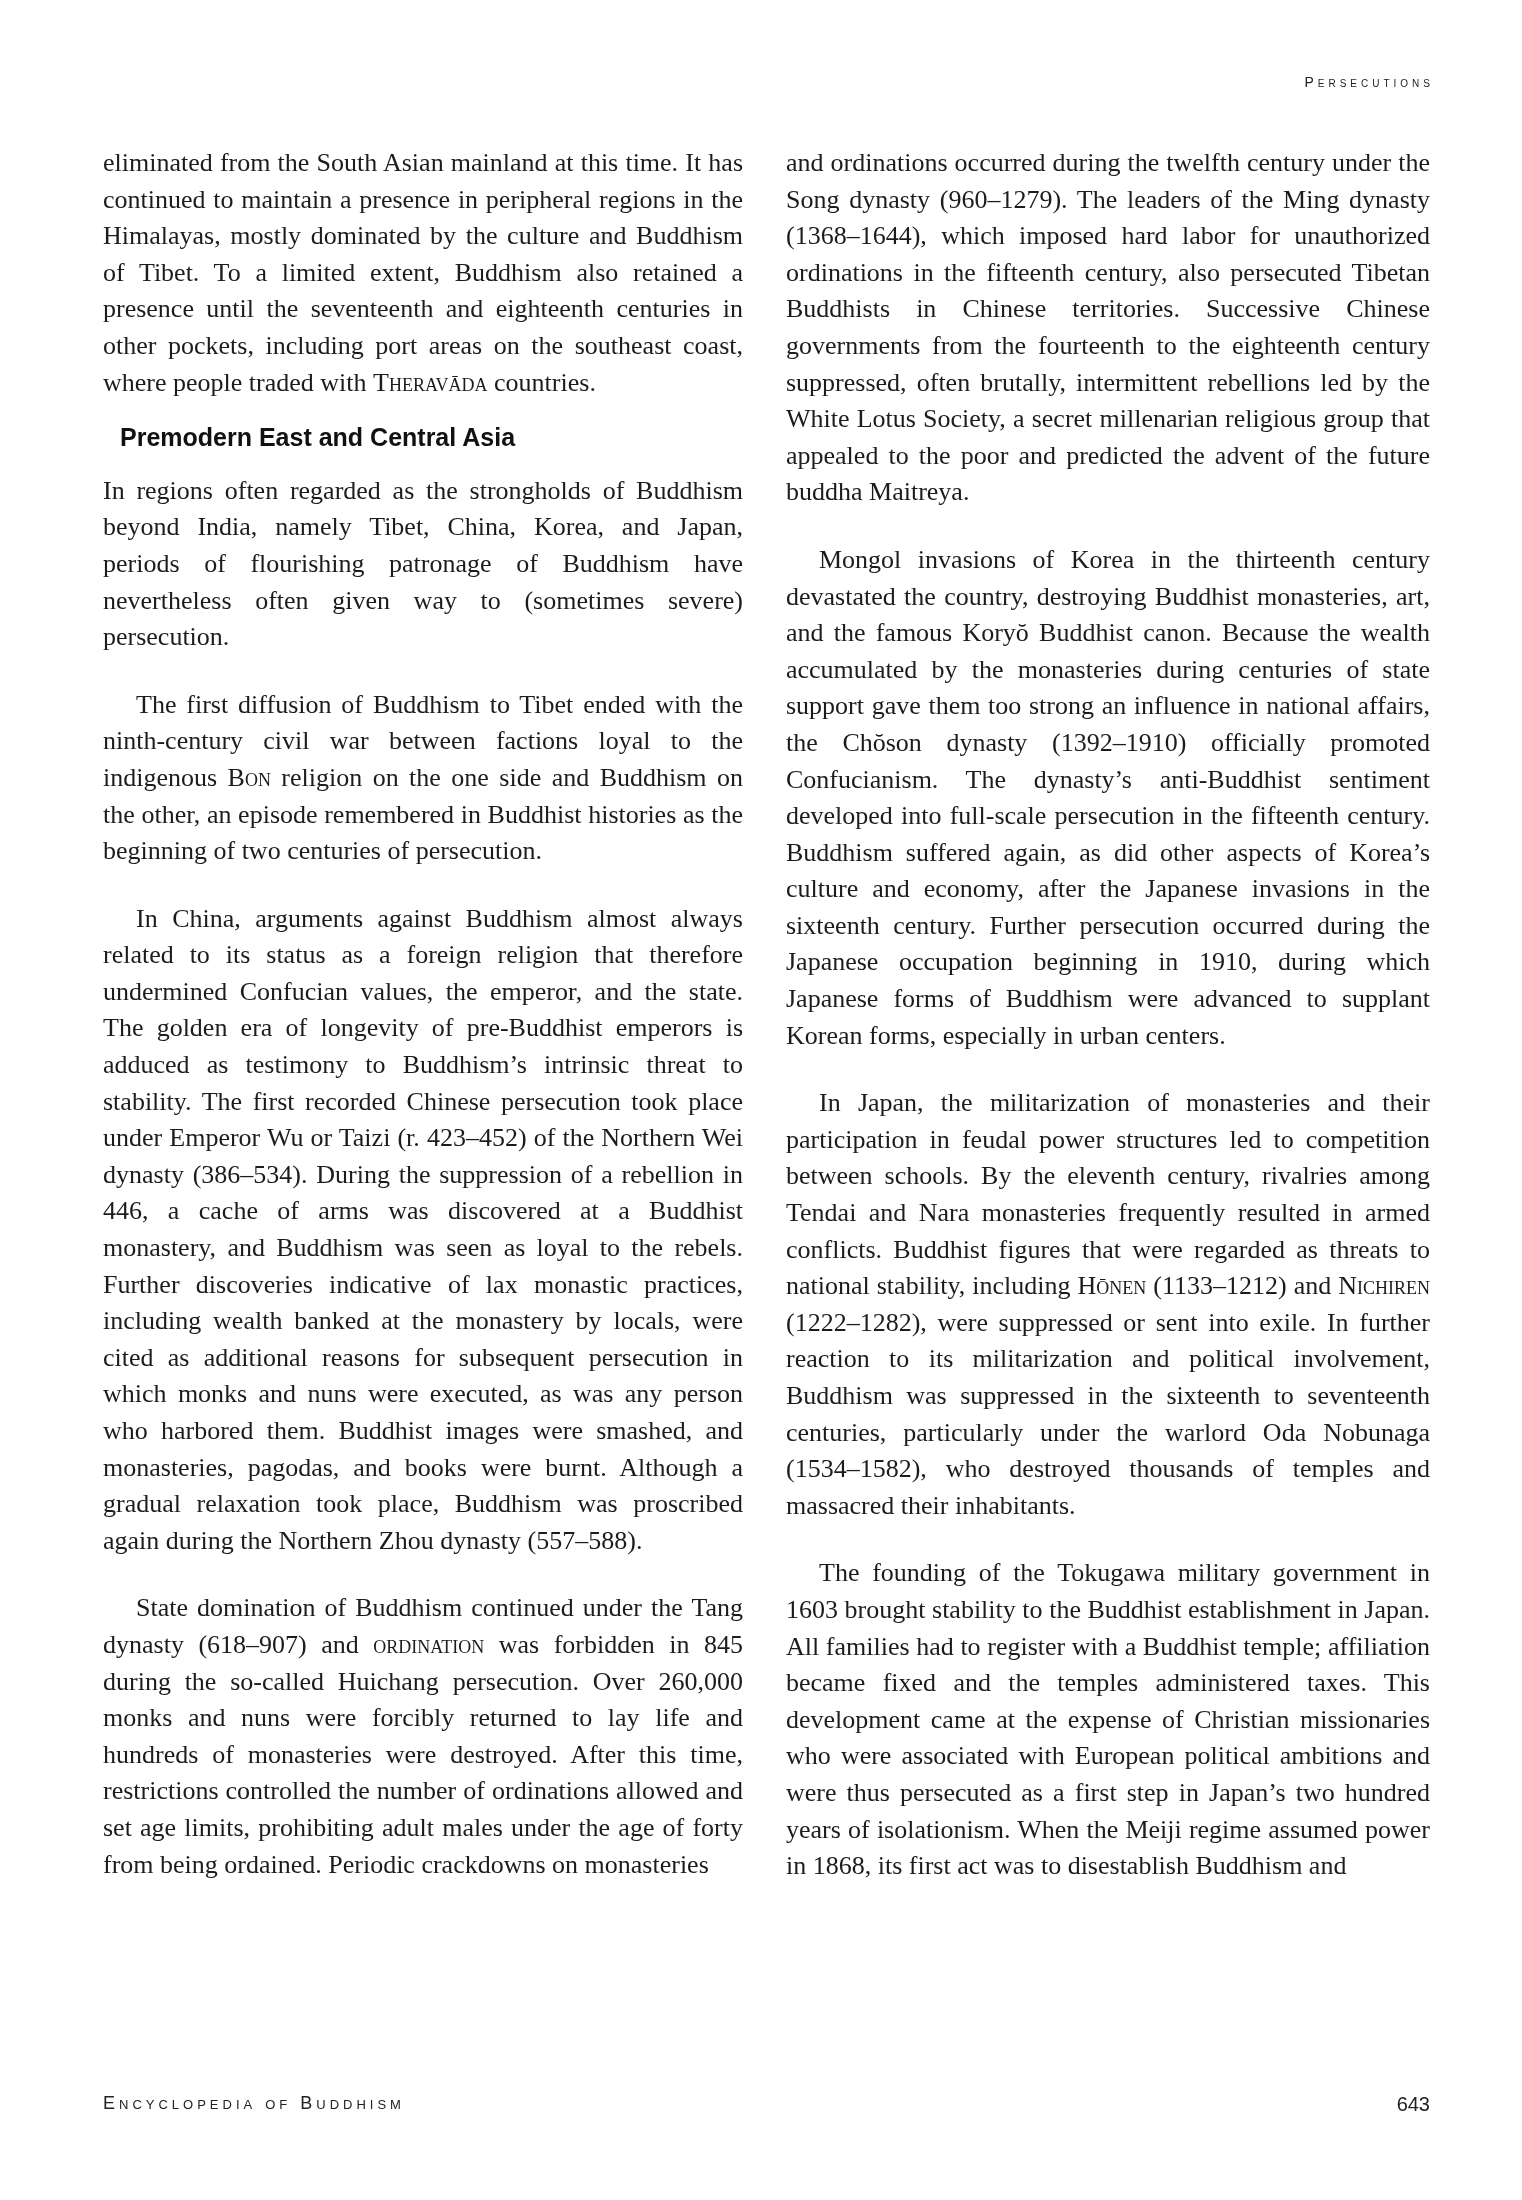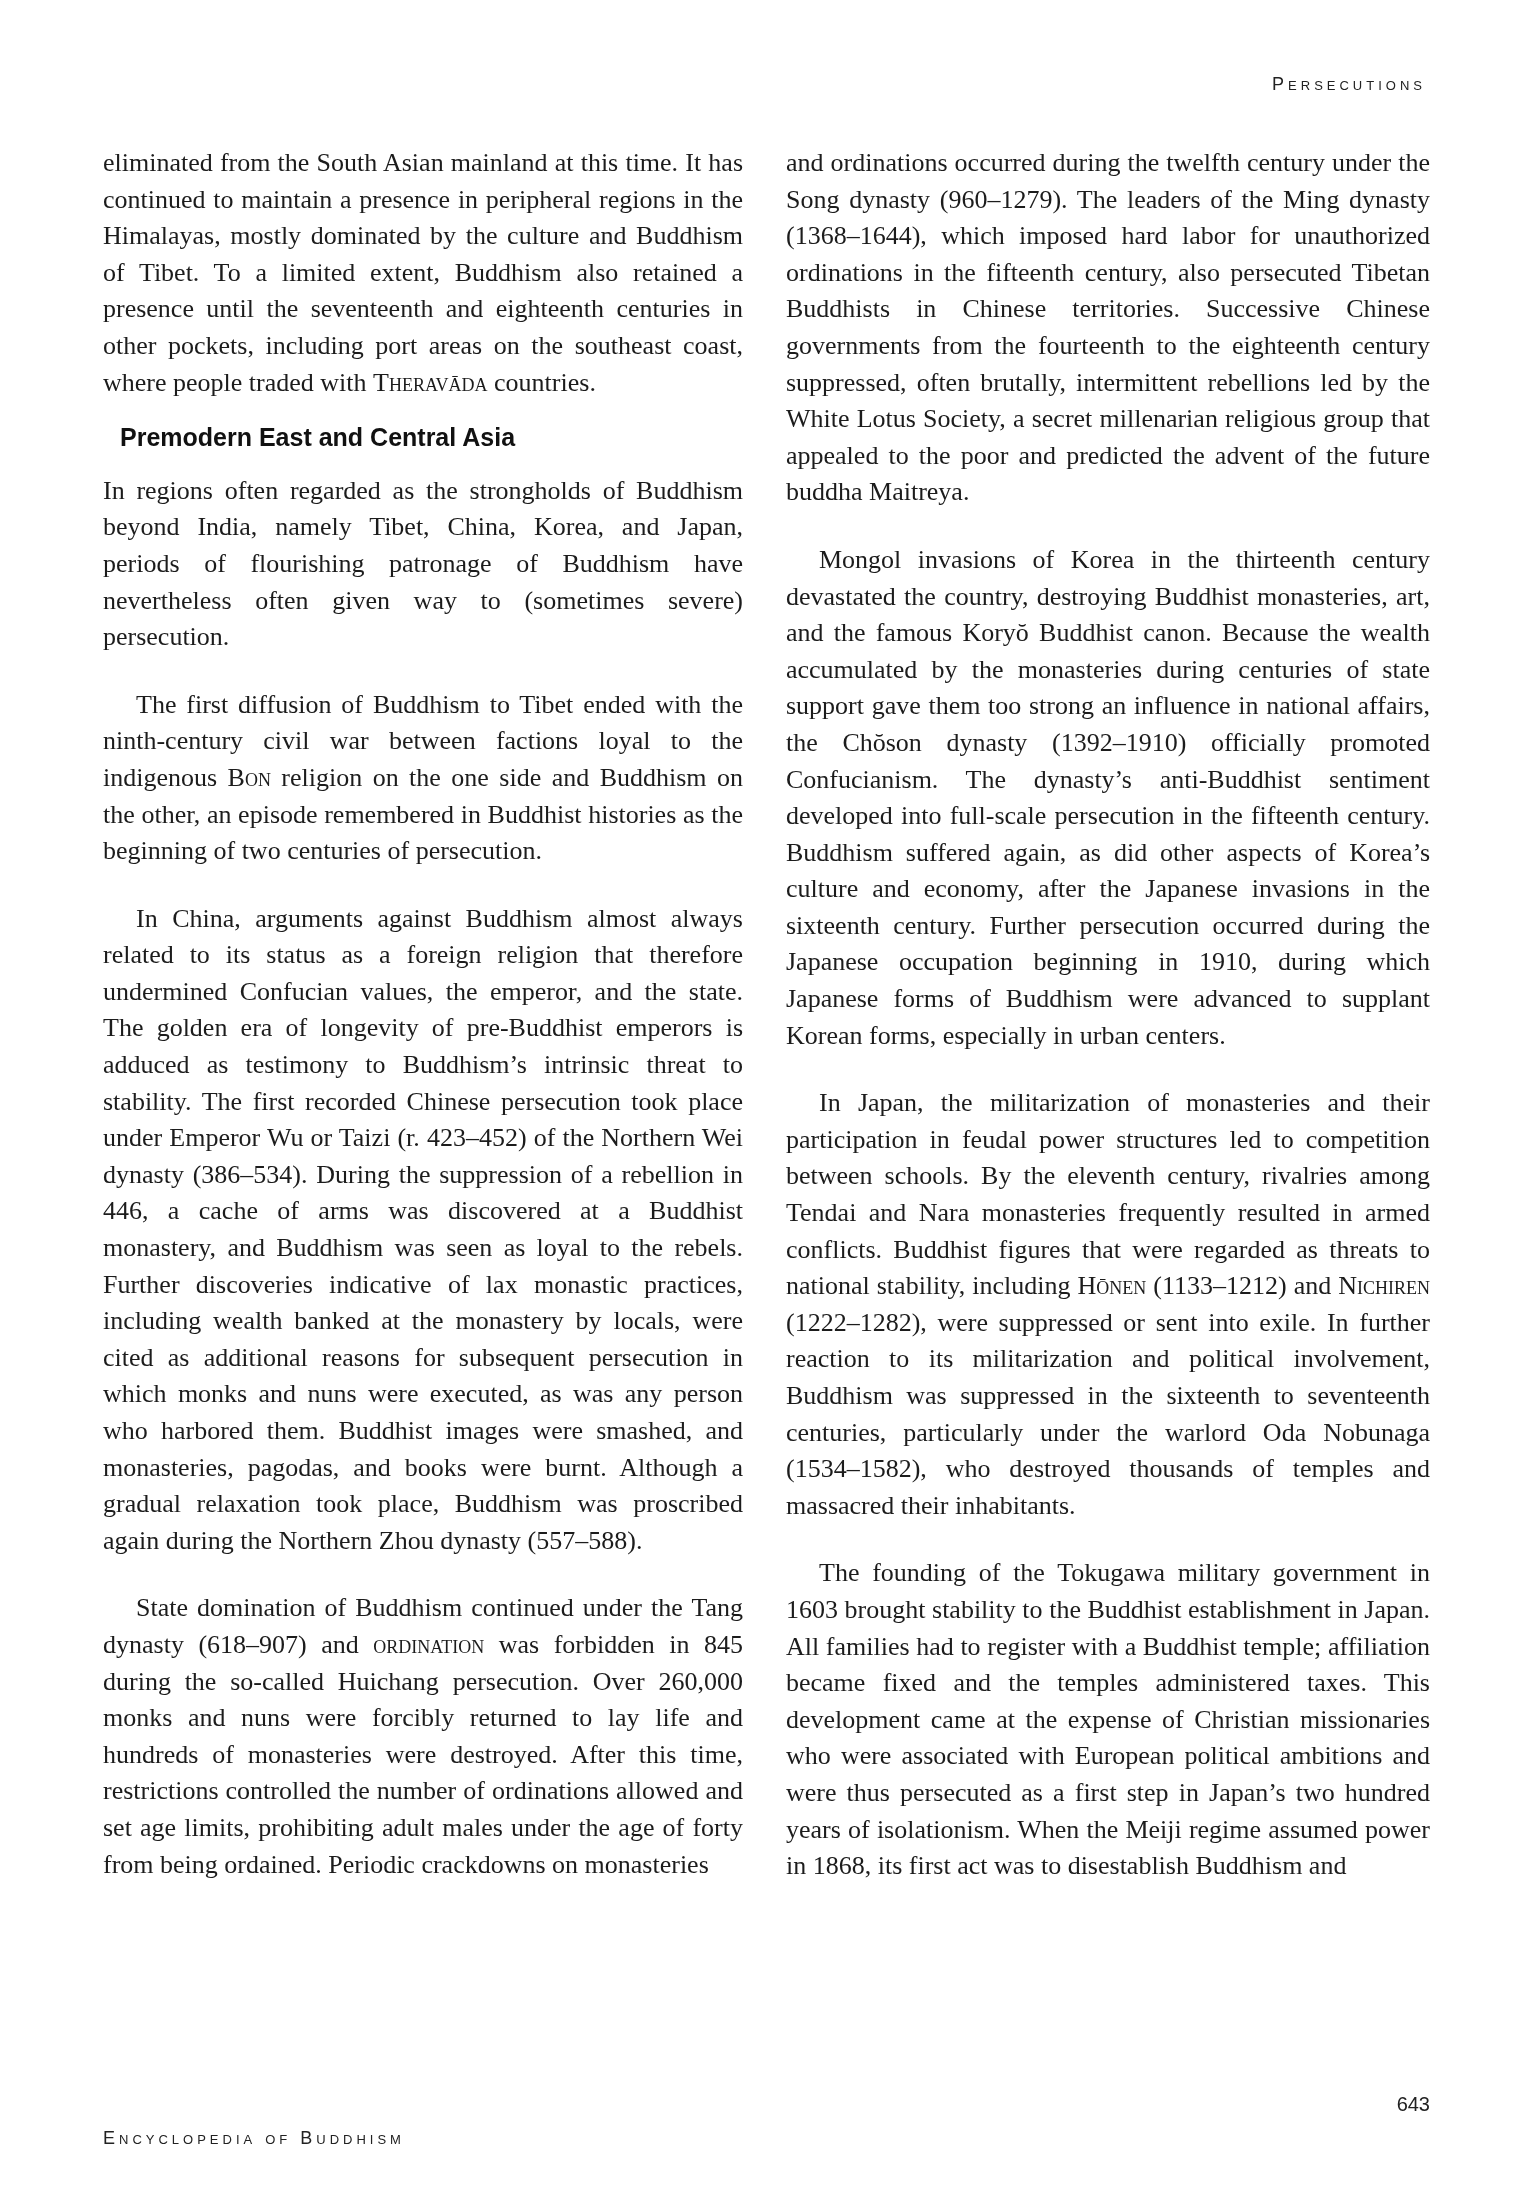--- a/index.html
+++ b/index.html
@@ -1,20 +1,20 @@
 <!DOCTYPE html>
 <html><head>
 <meta charset="utf-8">
 <style>
   html, body { margin: 0; padding: 0; background: #ffffff; }
   body { width: 1522px; height: 2200px; position: relative; overflow: hidden; color: #1a1a1a; }
   .running-head {
-    position: absolute; top: 74px; right: 96px;
+    position: absolute; top: 74px; right: 88px;
     font-family: "Liberation Sans", "DejaVu Sans", sans-serif;
-    font-size: 18px; letter-spacing: 4px; font-variant: small-caps; color: #222;
+    font-size: 14px; letter-spacing: 4px; font-variant: small-caps; color: #222;
   }
   .col {
     position: absolute; top: 145px; width: 640px;
     font-family: "Liberation Serif", "DejaVu Serif", serif;
     font-size: 26px; line-height: 36.6px; text-align: justify; color: #1c1c1c;
     hyphens: auto;
   }
   .col-left { left: 103px; }
   .col-right { left: 786px; width: 644px; }
   .col p { margin: 0 0 18px 0; }
@@ -24,21 +24,21 @@
   .subhead {
     font-family: "Liberation Sans", "DejaVu Sans", sans-serif;
     font-weight: bold; font-size: 25px; line-height: 36.6px; margin: 17px; color: #111;
     margin-top: 4px;
   }
   .footer {
     position: absolute; top: 2093px; left: 103px; right: 92px;
     display: flex; justify-content: space-between;
     font-family: "Liberation Sans", "DejaVu Sans", sans-serif; font-size: 18px; color: #222;
   }
-  .footer .title { letter-spacing: 4px; font-variant: small-caps; margin-top: 35px; }
+  .footer .title { letter-spacing: 4px; font-variant: small-caps; }
   .footer .pageno { font-size: 20px; text-align: right; }
 </style>
 </head>
 <body>
 
 <div class="running-head">Persecutions</div>
 
 <div class="col col-left">
   <p class="noindent"><span>eliminated from the South Asian mainland at this time. It has continued to maintain a presence in peripheral regions in the Himalayas, mostly dominated by the culture and Buddhism of Tibet. To a limited extent, Buddhism also retained a presence until the seventeenth and eighteenth centuries in other pockets, including port areas on the southeast coast, where people traded with </span><span class="sc">Theravāda</span><span> countries.</span></p>
   <h3 class="subhead">Premodern East and Central Asia</h3>

